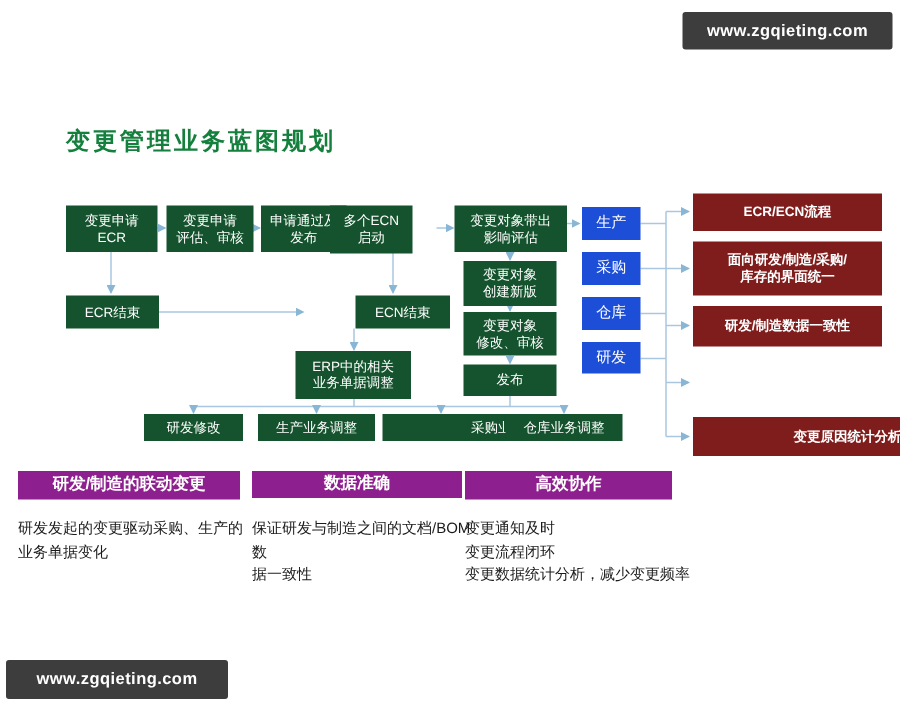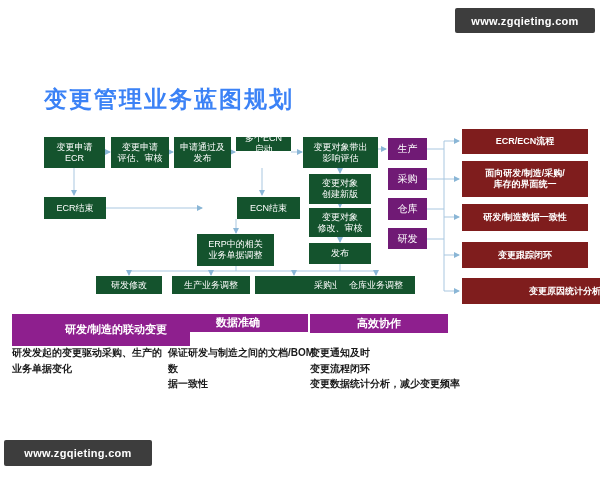--- a/index.html
+++ b/index.html
@@ -1,34 +1,34 @@
 <!DOCTYPE html>
 <html><head>
 <meta charset="utf-8">
 <style>
   html,body{margin:0;padding:0;background:#ffffff;}
   .page{
     position:relative;width:600px;height:480px;background:#ffffff;
     font-family:"Liberation Sans","DejaVu Sans",sans-serif;overflow:hidden;
   }
   .title{
-    position:absolute;left:44px;top:84px;font-size:23px;font-weight:700;
-    color:#3b82f6;letter-spacing:2px;
+    position:absolute;left:44px;top:84px;font-size:16px;font-weight:700;
+    color:#15803d;letter-spacing:2px;
   }
   .box{
     position:absolute;display:flex;align-items:center;justify-content:center;
     text-align:center;color:#ffffff;white-space:pre-line;line-height:1.2;
   }
   .blue{background:#14532d;font-size:9px;}
-  .teal{background:#701a75;font-size:10px;}
+  .teal{background:#1d4ed8;font-size:10px;}
   .navy{background:#7f1d1d;font-size:9px;font-weight:700;white-space:pre-line;}
   .purple{background:#8e1f8e;font-size:11px;font-weight:700;}
   .benefit-body{
     position:absolute;font-size:10px;color:#1a1a1a;white-space:pre-line;
-    line-height:1.55;font-weight:700;
+    line-height:1.55;font-weight:400;
   }
   .watermark{
     position:absolute;background:#3d3d3d;color:#ffffff;font-size:11px;
     display:flex;align-items:center;justify-content:center;border-radius:2px;
     font-weight:700;letter-spacing:.3px;
   }
   svg.connectors{position:absolute;left:0;top:0;}
 </style>
 </head>
 <body>
@@ -78,21 +78,21 @@
   <div class="watermark" style="left:4px;top:440px;width:148px;height:26px;">www.zgqieting.com</div>
 
   <div class="title">变更管理业务蓝图规划</div>
 
   <div class="box blue" style="left:44px;top:137px;width:61px;height:31px;">变更申请
 ECR</div>
   <div class="box blue" style="left:111px;top:137px;width:58px;height:31px;">变更申请
 评估、审核</div>
   <div class="box blue" style="left:174px;top:137px;width:57px;height:31px;">申请通过及
 发布</div>
-  <div class="box blue" style="left:236px;top:137px;width:55px;height:14px;">多个ECN
+  <div class="box blue" style="left:220px;top:137px;width:55px;height:32px;">多个ECN
 启动</div>
   <div class="box blue" style="left:303px;top:137px;width:75px;height:31px;">变更对象带出
 影响评估</div>
 
   <div class="box teal" style="left:388px;top:138px;width:39px;height:22px;">生产</div>
   <div class="box teal" style="left:388px;top:168px;width:39px;height:22px;">采购</div>
   <div class="box teal" style="left:388px;top:198px;width:39px;height:22px;">仓库</div>
   <div class="box teal" style="left:388px;top:228px;width:39px;height:21px;">研发</div>
 
   <div class="box blue" style="left:44px;top:197px;width:62px;height:22px;">ECR结束</div>
@@ -107,24 +107,23 @@
 
   <div class="box blue" style="left:96px;top:276px;width:66px;height:18px;">研发修改</div>
   <div class="box blue" style="left:172px;top:276px;width:78px;height:18px;">生产业务调整</div>
   <div class="box blue" style="left:255px;top:276px;width:78px;height:18px;padding-left:47px;">采购业务调整</div>
   <div class="box blue" style="left:337px;top:276px;width:78px;height:18px;">仓库业务调整</div>
 
   <div class="box navy" style="left:462px;top:129px;width:126px;height:25px;">ECR/ECN流程</div>
   <div class="box navy" style="left:462px;top:161px;width:126px;height:36px;">面向研发/制造/采购/
 库存的界面统一</div>
   <div class="box navy" style="left:462px;top:204px;width:126px;height:27px;">研发/制造数据一致性</div>
-  <div class="box navy" style="left:462px;top:242px;width:126px;height:26px;">变更跟踪闭环</div>
   <div class="box navy" style="left:462px;top:278px;width:126px;height:26px;padding-left:40px;">变更原因统计分析</div>
 
-  <div class="box purple" style="left:12px;top:314px;width:148px;height:32px;padding-left:30px;">研发/制造的联动变更</div>
+  <div class="box purple" style="left:12px;top:314px;width:148px;height:19px;">研发/制造的联动变更</div>
   <div class="box purple" style="left:168px;top:314px;width:140px;height:18px;">数据准确</div>
   <div class="box purple" style="left:310px;top:314px;width:138px;height:19px;">高效协作</div>
 
   <div class="benefit-body" style="left:12px;top:345px;width:158px;">研发发起的变更驱动采购、生产的
 业务单据变化</div>
   <div class="benefit-body" style="left:168px;top:345px;width:152px;">保证研发与制造之间的文档/BOM数
 据一致性</div>
   <div class="benefit-body" style="left:310px;top:345px;width:170px;">变更通知及时
 变更流程闭环
 变更数据统计分析，减少变更频率</div>

